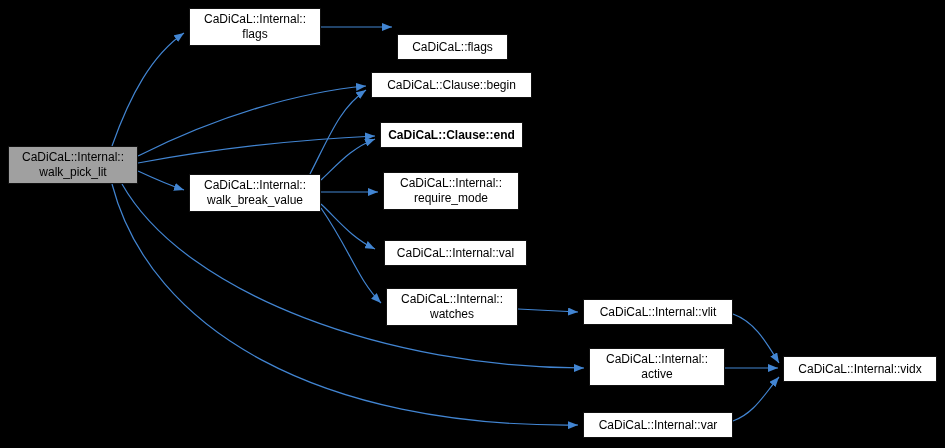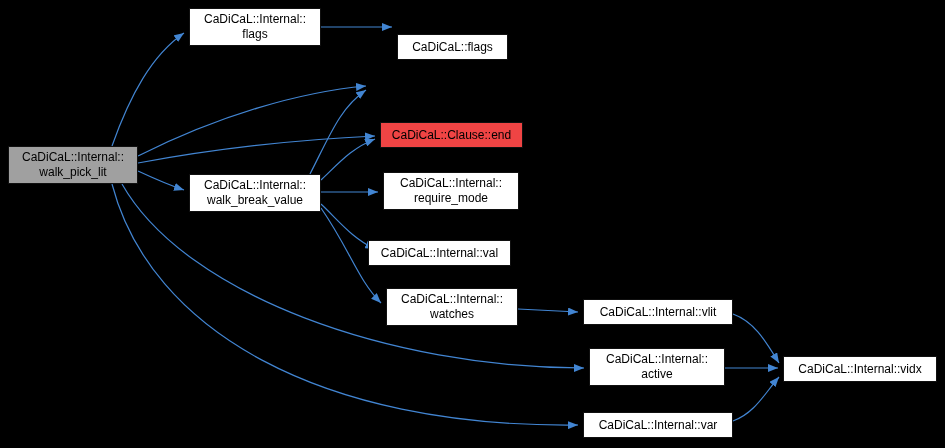--- a/index.html
+++ b/index.html
@@ -74,32 +74,35 @@
       <span>CaDiCaL::Internal::</span>
       <span>walk_pick_lit</span>
     </div>
     <div class="node" style="left: 189px; top: 8px; width: 132px; height: 38px; background: rgb(255, 255, 255); border-color: rgb(16, 16, 16); color: rgb(0, 0, 0);">
       <span>CaDiCaL::Internal::</span>
       <span>flags</span>
     </div>
     <div class="node" style="left: 397px; top: 14px; width: 111px; height: 26px; background: rgb(255, 255, 255); border-color: rgb(16, 16, 16); color: rgb(0, 0, 0); margin-top: 20px;">
       <span>CaDiCaL::flags</span>
     </div>
-    <div class="node" style="left: 380px; top: 122px; width: 143px; height: 26px; background: #ef4444; border-color: rgb(16, 16, 16); color: rgb(0, 0, 0);">
+    <div class="node" style="left: 371px; top: 72px; width: 161px; height: 26px; background: rgb(255, 255, 255); border-color: rgb(16, 16, 16); color: rgb(0, 0, 0);">
+      <span>CaDiCaL::Clause::begin</span>
+    </div>
+    <div class="node" style="left: 380px; top: 122px; width: 143px; height: 26px; background: #ffffff; border-color: rgb(16, 16, 16); color: rgb(0, 0, 0); font-weight: bold;">
       <span>CaDiCaL::Clause::end</span>
     </div>
     <div class="node" style="left: 189px; top: 174px; width: 132px; height: 38px; background: rgb(255, 255, 255); border-color: rgb(16, 16, 16); color: rgb(0, 0, 0);">
       <span>CaDiCaL::Internal::</span>
       <span>walk_break_value</span>
     </div>
     <div class="node" style="left: 383px; top: 172px; width: 136px; height: 38px; background: rgb(255, 255, 255); border-color: rgb(16, 16, 16); color: rgb(0, 0, 0);">
       <span>CaDiCaL::Internal::</span>
       <span>require_mode</span>
     </div>
-    <div class="node" style="left: 368px; top: 240px; width: 143px; height: 26px; background: rgb(255, 255, 255); border-color: rgb(16, 16, 16); color: rgb(0, 0, 0);">
+    <div class="node" style="left: 384px; top: 240px; width: 143px; height: 26px; background: rgb(255, 255, 255); border-color: rgb(16, 16, 16); color: rgb(0, 0, 0);">
       <span>CaDiCaL::Internal::val</span>
     </div>
     <div class="node" style="left: 386px; top: 288px; width: 132px; height: 38px; background: rgb(255, 255, 255); border-color: rgb(16, 16, 16); color: rgb(0, 0, 0);">
       <span>CaDiCaL::Internal::</span>
       <span>watches</span>
     </div>
     <div class="node" style="left: 583px; top: 299px; width: 150px; height: 26px; background: rgb(255, 255, 255); border-color: rgb(16, 16, 16); color: rgb(0, 0, 0); text-align: center;">
       <span>CaDiCaL::Internal::vlit</span>
     </div>
     <div class="node" style="left: 589px; top: 348px; width: 136px; height: 38px; background: rgb(255, 255, 255); border-color: rgb(16, 16, 16); color: rgb(0, 0, 0);">

